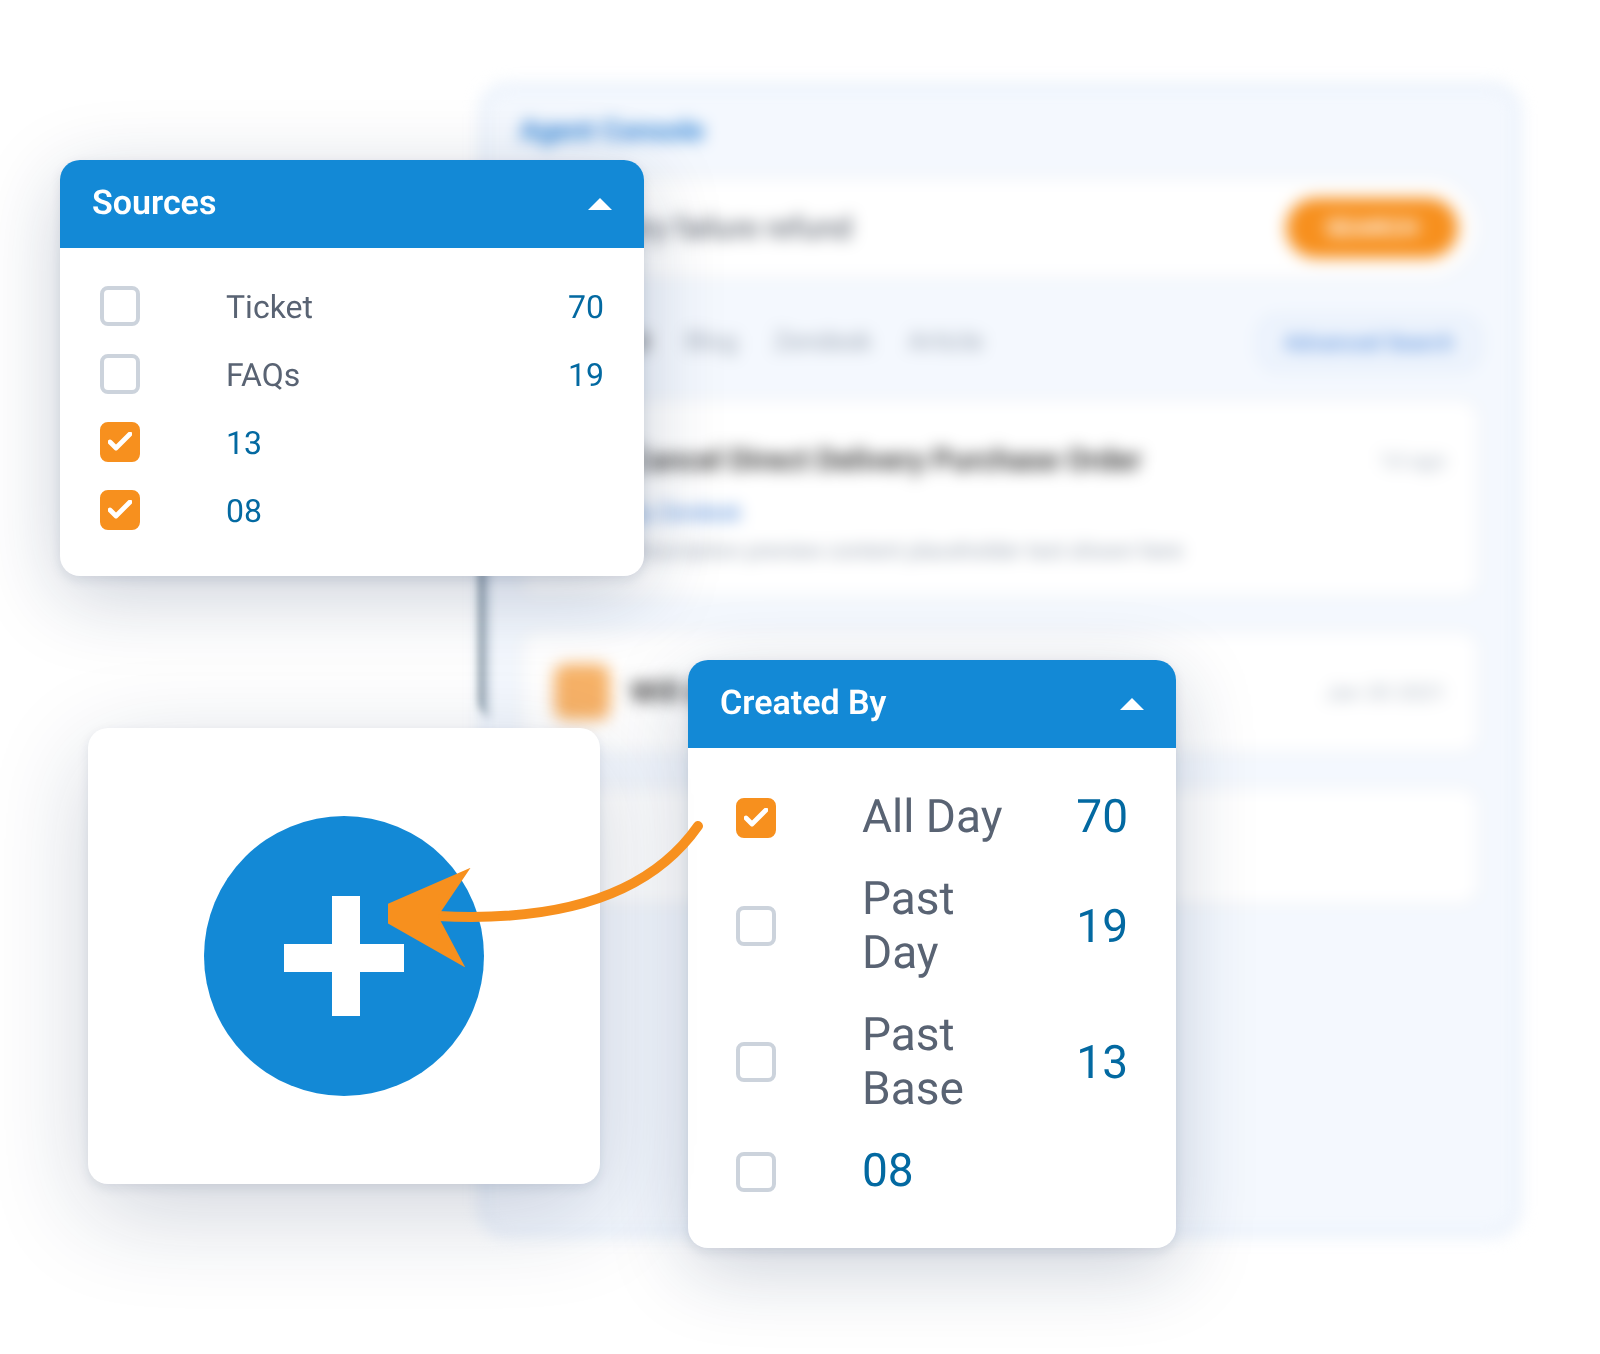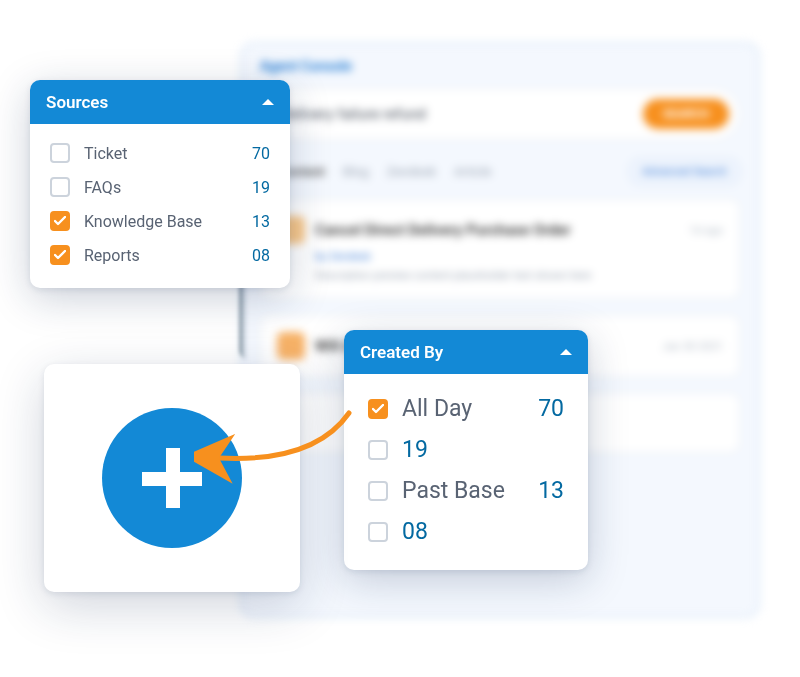--- a/index.html
+++ b/index.html
@@ -56,21 +56,21 @@
     background:#0e2a3a; border-radius:10px; filter:blur(2px);
   }
 
   
   .filter-card {
     position:absolute;
     background:#fff;
     border-radius:10px;
     box-shadow: 0 10px 40px rgba(20,40,80,.22), 0 2px 6px rgba(20,40,80,.10);
     overflow:hidden;
-    width:260px;
+    width:292px;
   }
   .filter-header{
     background:#1389d6;
     color:#fff;
     font-size:17px;
     font-weight:600;
     padding:12px 16px;
     display:flex;
     align-items:center;
   }
@@ -81,20 +81,21 @@
     border-right:6px solid transparent;
     border-bottom:6px solid #fff;
   }
   .filter-body{ padding:12px 16px 16px; }
   .filter-row{
     display:flex;
     align-items:center;
     padding:7px 4px;
     font-size:16px;
     color:#596373;
+    gap:29px;
   }
   .filter-row .cb{
     width:20px;height:20px;
     border:2px solid #ccd3dc;
     border-radius:4px;
     margin-right:14px;
     display:inline-flex;
     align-items:center;
     justify-content:center;
     flex-shrink:0;
@@ -197,30 +198,28 @@
       <span class="cb"></span>
       <span class="lbl">FAQs</span>
       <span class="cnt">19</span>
     </div>
     <div class="filter-row">
       <span class="cb checked">
           <svg width="12" height="10" viewBox="0 0 12 10">
             <path d="M1 5 L4 8 L11 1" stroke="#fff" stroke-width="2.4" fill="none" stroke-linecap="round" stroke-linejoin="round"></path>
           </svg>
         </span>
-      <span class="lbl">Knowledge Base</span>
       <span class="cnt">13</span>
     </div>
     <div class="filter-row">
       <span class="cb checked">
           <svg width="12" height="10" viewBox="0 0 12 10">
             <path d="M1 5 L4 8 L11 1" stroke="#fff" stroke-width="2.4" fill="none" stroke-linecap="round" stroke-linejoin="round"></path>
           </svg>
         </span>
-      <span class="lbl">Reports</span>
       <span class="cnt">08</span>
     </div>
   </div>
 </div>
 
 <div class="filter-card createdby-card">
   <div class="filter-header">
     <span>Created By</span>
     <span class="caret"></span>
   </div>
@@ -229,20 +228,21 @@
       <span class="cb checked">
           <svg width="12" height="10" viewBox="0 0 12 10">
             <path d="M1 5 L4 8 L11 1" stroke="#fff" stroke-width="2.4" fill="none" stroke-linecap="round" stroke-linejoin="round"></path>
           </svg>
         </span>
       <span class="lbl">All Day</span>
       <span class="cnt">70</span>
     </div>
     <div class="filter-row">
       <span class="cb"></span>
+      <span class="lbl">Past Day</span>
       <span class="cnt">19</span>
     </div>
     <div class="filter-row">
       <span class="cb"></span>
       <span class="lbl">Past Base</span>
       <span class="cnt">13</span>
     </div>
     <div class="filter-row">
       <span class="cb"></span>
       <span class="cnt">08</span>

